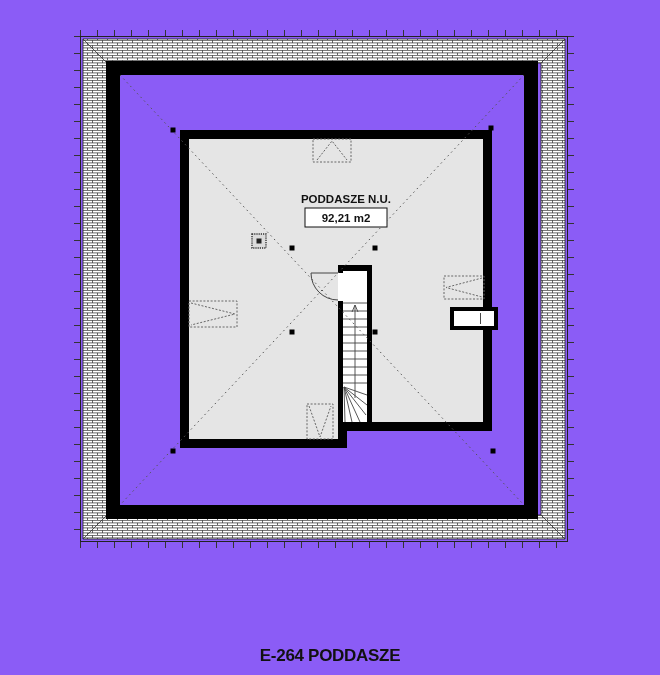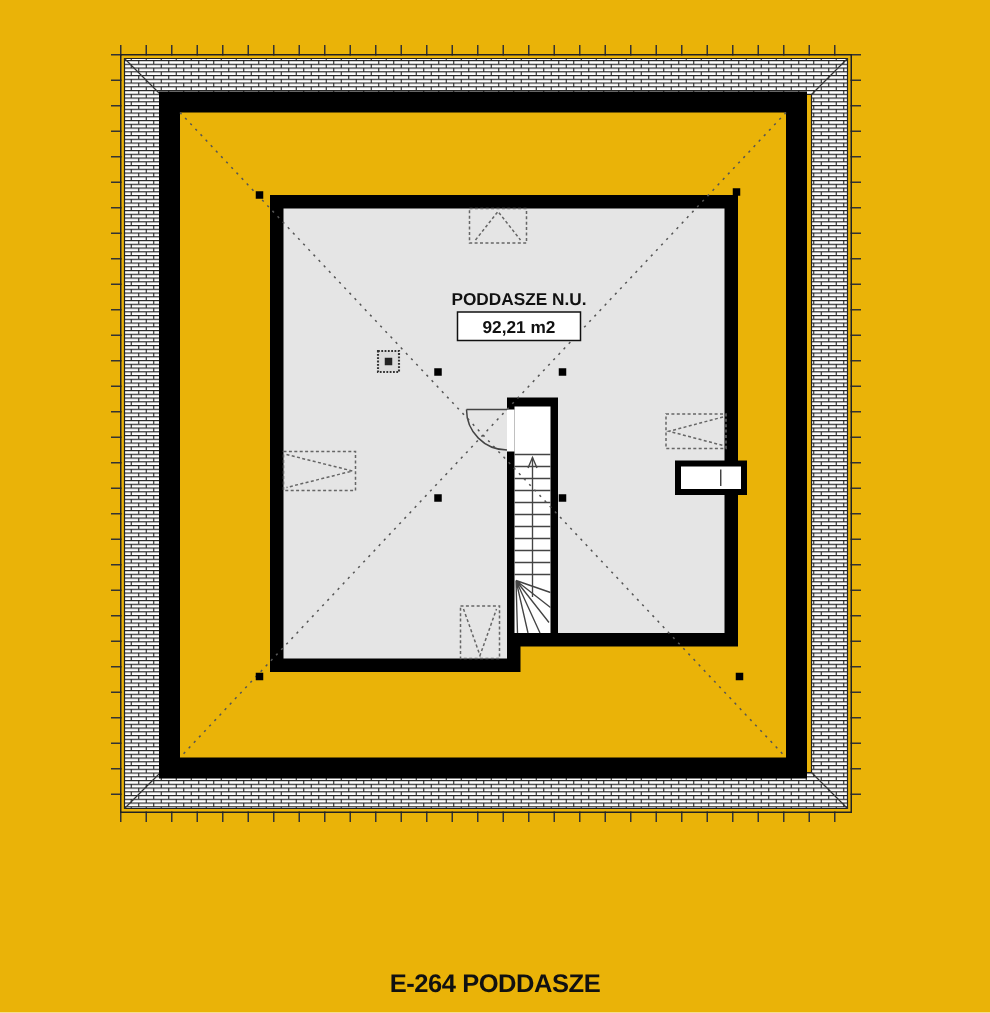--- a/index.html
+++ b/index.html
@@ -1,16 +1,16 @@
 <!DOCTYPE html>
 <html><head>
 <meta charset="utf-8">
 <style>
   html,body{margin:0;padding:0;background:#ffffff;}
-  #stage{position:relative;width:660px;height:675px;background:#eab308;overflow:hidden;
+  #stage{position:relative;width:660px;height:675px;background:#8b5cf6;overflow:hidden;
          font-family:"Liberation Sans", sans-serif;}
   #plan-svg{position:absolute;left:0;top:0;}
   .caption{position:absolute;left:0;top:646px;width:660px;text-align:center;
            font-family:"Liberation Sans", sans-serif;font-weight:700;font-size:17px;
            letter-spacing:-0.3px;color:#111;}
   svg text{font-family:"Liberation Sans", sans-serif;font-weight:700;fill:#111;}
 </style>
 </head>
 <body>
 

